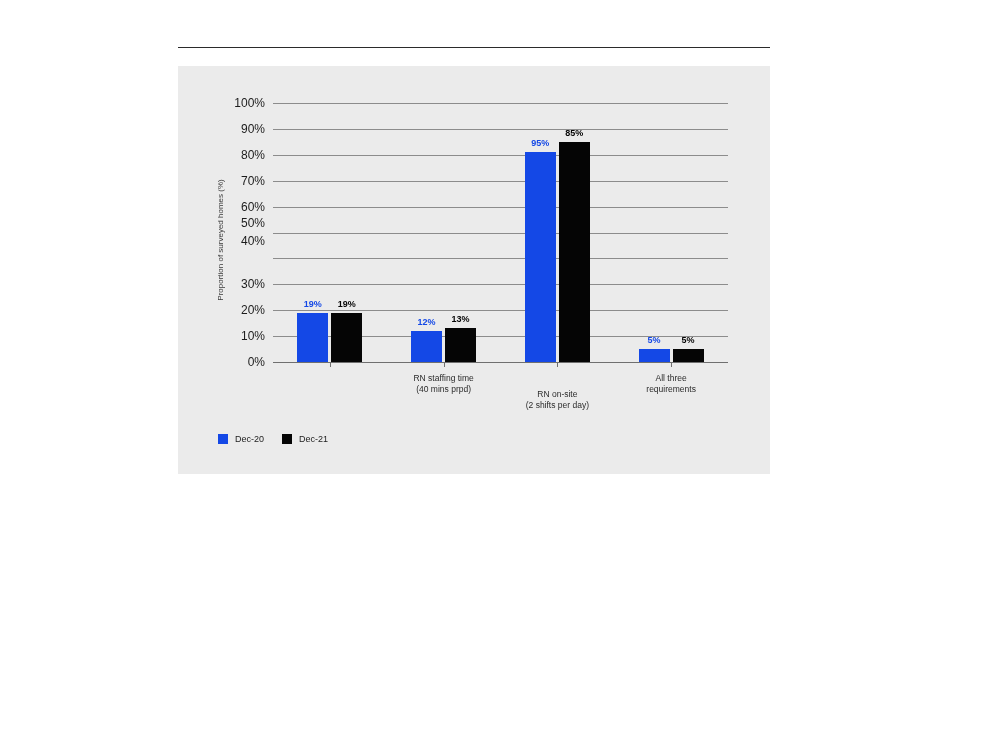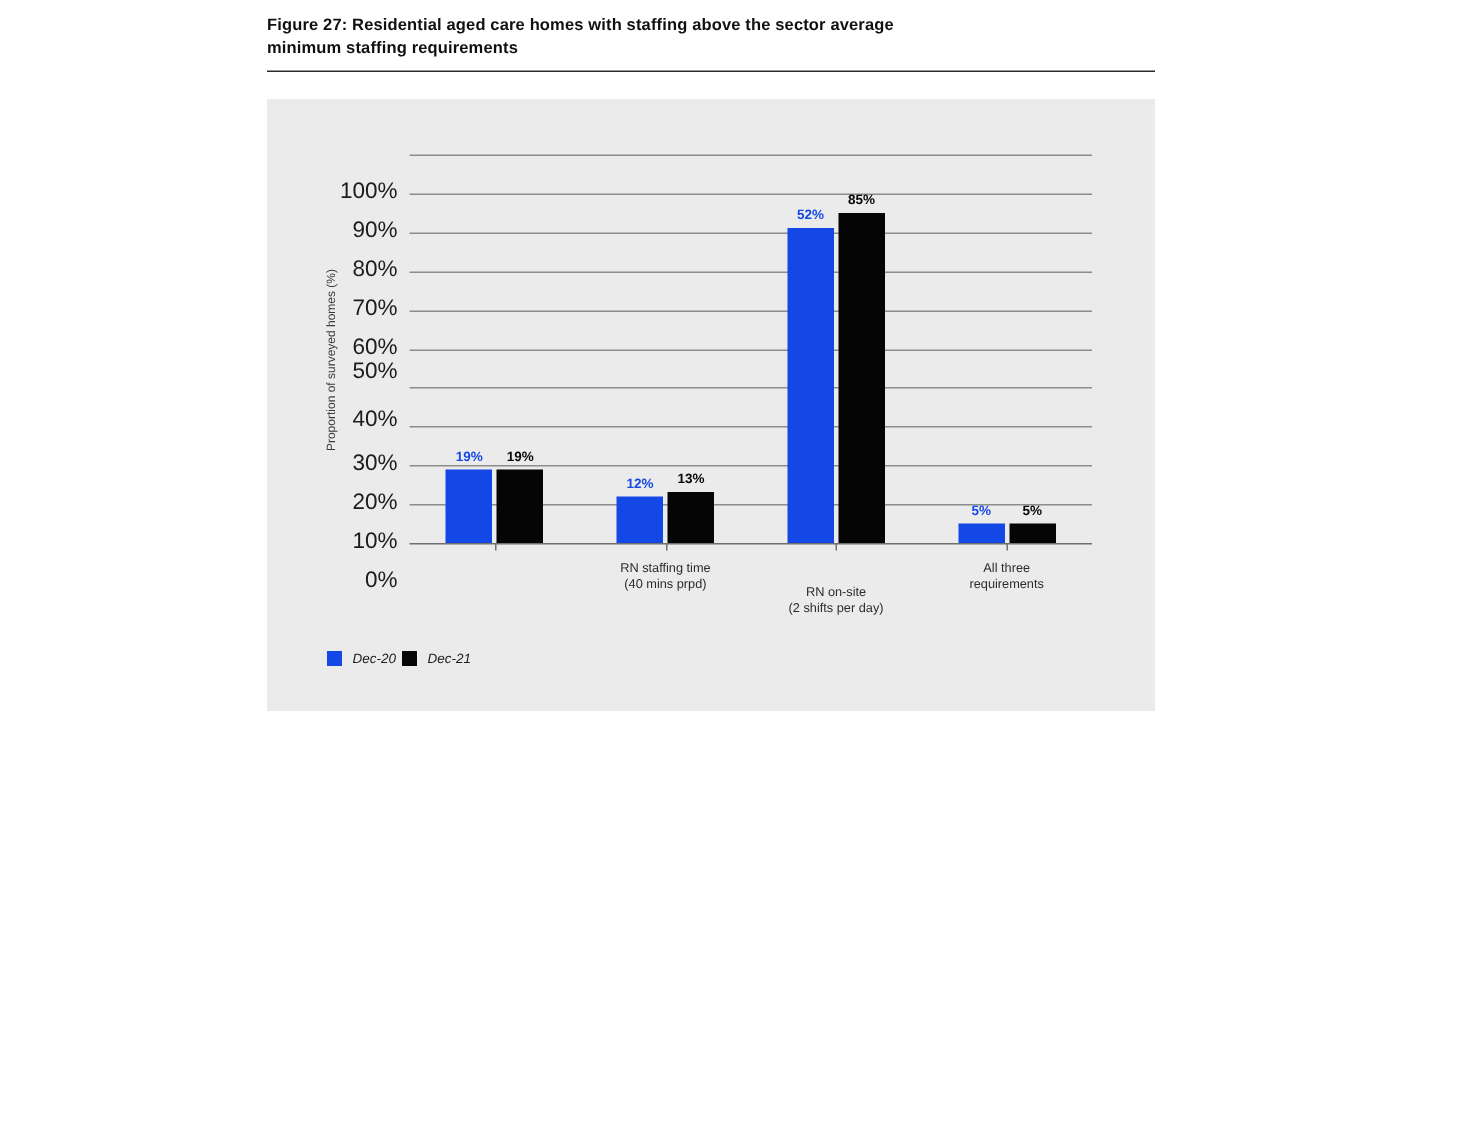--- a/index.html
+++ b/index.html
@@ -36,21 +36,21 @@
   .plot { position: absolute; left: 95px; top: 37px; width: 455px; height: 259px; }
 
   .gridline {
     position: absolute; left: 0; width: 100%; height: 0;
     border-top: 1px solid #8c8c8c;
   }
   .baseline { border-top: 1px solid #6f6f6f; }
 
   .ytick {
     position: absolute; left: 0; width: 87px;
-    text-align: right; font-size: 15px; color: #1c1c1c; line-height: 11px; margin-top: 24px;
+    text-align: right; font-size: 12px; color: #1c1c1c; line-height: 11px;
   }
 
   .bar { position: absolute; bottom: 0; width: 31px; }
 
   .val-label {
     position: absolute; width: 50px; text-align: center;
     font-size: 9px; font-weight: bold; line-height: 11px;
   }
 
   .xtick {
@@ -59,33 +59,31 @@
   }
 
   .cat-label {
     position: absolute; top: 270px; width: 130px;
     text-align: center; font-size: 8.5px; line-height: 11px;
     color: #2b2b2b; white-space: pre-line;
   }
 
   .legend {
     position: absolute; left: 40px; top: 368px;
-    display: flex; align-items: flex-start; gap: 4px; font-style: italic;
+    display: flex; align-items: flex-start; gap: 18px;
   }
   .legend-item { display: flex; align-items: center; gap: 7px; }
   .swatch { display: inline-block; width: 10px; height: 10px; }
   .legend-label { font-size: 9px; color: #1c1c1c; }
 </style>
 </head>
 <body>
 
 <div class="page">
 
-  <h1 class="fig-title">Figure 27: Residential aged care homes with staffing above the sector average
-minimum staffing requirements</h1>
 
   <div class="fig-rule"></div>
 
   <div class="panel">
 
     <div class="y-title">Proportion of surveyed homes (%)</div>
 
     <div class="plot">
         <div class="gridline baseline" style="top: 259px;"></div>
         <div class="gridline" style="top: 233.1px;"></div>
@@ -107,21 +105,21 @@
         <div class="cat-label" style="left: 105.625px;">RN staffing time
 (40 mins prpd)</div>
         <div class="bar" style="left: 138.125px; height: 31.08px; background: rgb(20, 72, 230);"></div>
         <div class="val-label" style="left: 128.625px; bottom: 34.08px; color: rgb(20, 72, 230); margin-top: 14px;">12%</div>
         <div class="bar" style="left: 172.125px; height: 33.67px; background: rgb(5, 5, 5);"></div>
         <div class="val-label" style="left: 162.625px; bottom: 36.67px; color: rgb(5, 5, 5);">13%</div>
         <div class="xtick" style="left: 284.375px;"></div>
         <div class="cat-label" style="left: 219.375px; margin-top: 16px;">RN on-site
 (2 shifts per day)</div>
         <div class="bar" style="left: 251.875px; height: 209.79px; background: rgb(20, 72, 230);"></div>
-        <div class="val-label" style="left: 242.375px; bottom: 212.79px; color: rgb(20, 72, 230);">52%</div>
+        <div class="val-label" style="left: 242.375px; bottom: 212.79px; color: rgb(20, 72, 230);">95%</div>
         <div class="bar" style="left: 285.875px; height: 220.15px; background: rgb(5, 5, 5);"></div>
         <div class="val-label" style="left: 276.375px; bottom: 223.15px; color: rgb(5, 5, 5);">85%</div>
         <div class="xtick" style="left: 398.125px;"></div>
         <div class="cat-label" style="left: 333.125px;">All three
 requirements</div>
         <div class="bar" style="left: 365.625px; height: 12.95px; background: rgb(20, 72, 230);"></div>
         <div class="val-label" style="left: 356.125px; bottom: 15.95px; color: rgb(20, 72, 230);">5%</div>
         <div class="bar" style="left: 399.625px; height: 12.95px; background: rgb(5, 5, 5);"></div>
         <div class="val-label" style="left: 390.125px; bottom: 15.95px; color: rgb(5, 5, 5);">5%</div>
       </div>
@@ -134,21 +132,21 @@
       <div class="legend-item">
         <span class="swatch" style="background: rgb(5, 5, 5);"></span>
         <span class="legend-label">Dec-21</span>
       </div>
     </div>
 
   <div class="ytick" style="top: 291px;">0%</div>
       <div class="ytick" style="top: 265.1px;">10%</div>
       <div class="ytick" style="top: 239.2px;">20%</div>
       <div class="ytick" style="top: 213.3px;">30%</div>
-      <div class="ytick" style="top: 184px; padding-left: 29px;">40%</div>
+      <div class="ytick" style="top: 170px; padding-left: 29px;">40%</div>
       <div class="ytick" style="top: 152px;">50%</div>
       <div class="ytick" style="top: 135.6px;">60%</div>
       <div class="ytick" style="top: 109.7px;">70%</div>
       <div class="ytick" style="top: 83.8px;">80%</div>
       <div class="ytick" style="top: 57.9px;">90%</div>
       <div class="ytick" style="top: 32px;">100%</div>
     </div>
 </div>
 
 </body></html>

